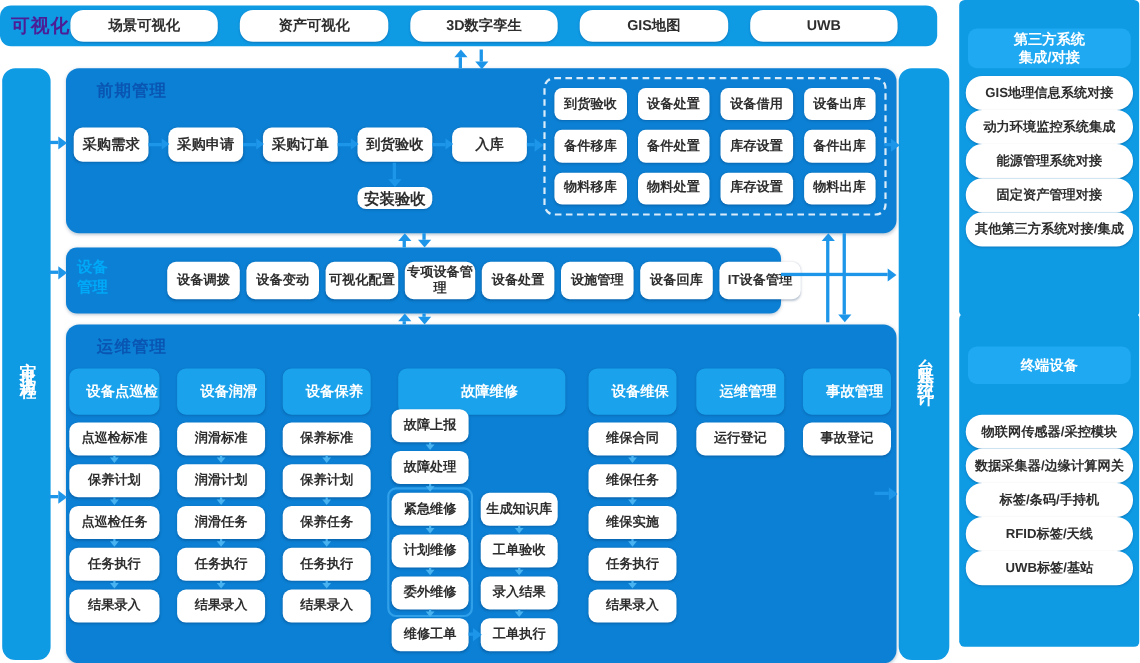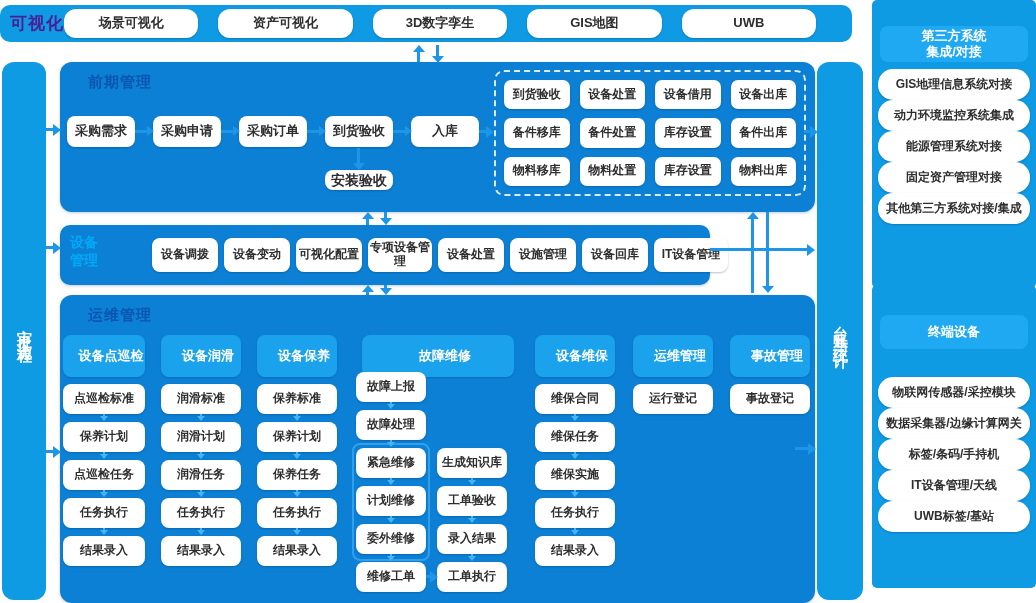--- a/index.html
+++ b/index.html
@@ -276,21 +276,21 @@
         <div class="wbox sp-box">其他第三方系统对接/集成</div>
       </div>
   </div>
 
   <div class="bar side-panel" id="terminal">
     <div class="sp-hdr">终端设备</div>
     <div class="sp-items" style="margin-top:28px;">
         <div class="wbox sp-box">物联网传感器/采控模块</div>
         <div class="wbox sp-box">数据采集器/边缘计算网关</div>
         <div class="wbox sp-box">标签/条码/手持机</div>
-        <div class="wbox sp-box">IT设备管理/天线</div>
+        <div class="wbox sp-box">RFID标签/天线</div>
         <div class="wbox sp-box">UWB标签/基站</div>
       </div>
   </div>
 
   <div class="au" style="left:417px;top:52px;height:10px;"></div>
   <div class="ad" style="left:436px;top:45px;height:11px;"></div>
 
   <div class="ar" style="left:45px;top:128px;width:8px;"></div>
   <div class="ar" style="left:45px;top:246px;width:8px;"></div>
   <div class="ar" style="left:45px;top:450px;width:8px;"></div>

